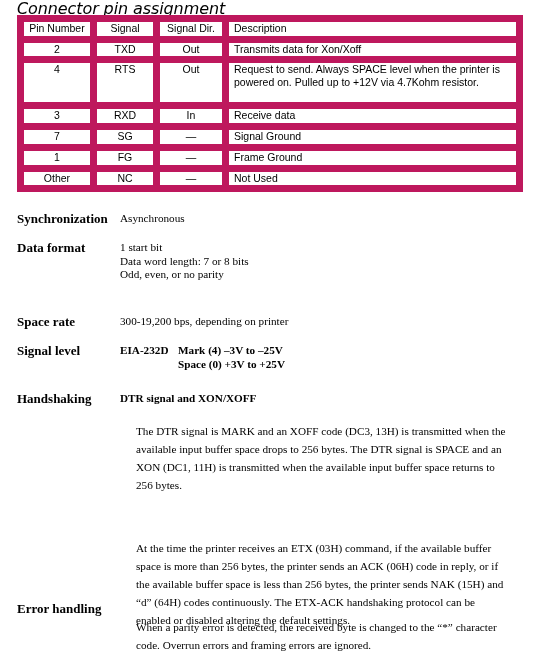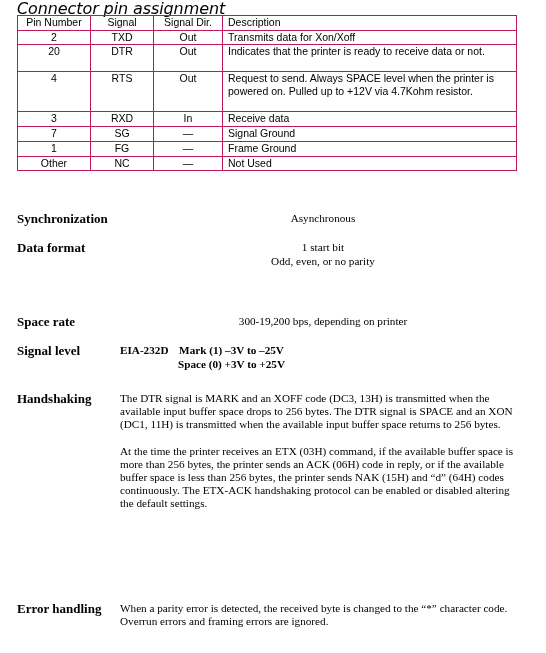--- a/index.html
+++ b/index.html
@@ -43,21 +43,21 @@
     left: 17px;
     top: 15px;
     width: 499px;
     border-collapse: collapse;
     table-layout: fixed;
     font-family: "Liberation Sans", "DejaVu Sans", sans-serif;
     font-size: 10.5px;
     line-height: 12.7px;
   }
   .pin-table th, .pin-table td {
-    border: 1px solid #be185d;
+    border: 7px solid #be185d;
     padding: 0px 2px 1px 2px;
     vertical-align: top;
     font-weight: normal;
   }
   .pin-table col.c-pin   { width: 73px; }
   .pin-table col.c-sig   { width: 63px; }
   .pin-table col.c-dir   { width: 69px; }
   .pin-table col.c-desc  { width: 294px; }
 
   .pin-table .ct { text-align: center; }
@@ -93,25 +93,25 @@
   }
   .spec-value {
     position: absolute;
     left: 120px;
     top: 0;
     width: 406px;
     font-family: "Liberation Serif", "DejaVu Serif", serif;
     font-size: 11.2px;
     line-height: 13.6px;
   }
-  .spec-value .ln { display: block; white-space: nowrap; text-align: center; }
+  .spec-value .ln { display: block; white-space: nowrap; }
   .spec-value p {
-    margin: 0;
+    margin: 16px;
     font-size: 11.2px;
-    line-height: 13px;
+    line-height: 18px;
     text-align: left;
   }
   .spec-value .sub-head {
     display: block;
     font-weight: bold;
     font-size: 11.2px;
     line-height: 13.6px;
   }
   .spec-value .gap { display: block; height: 13.6px; }
 
@@ -147,26 +147,20 @@
         <td class="lt">Description</td>
       </tr>
     </thead>
     <tbody>
       <tr class="r-1">
         <td class="ct">2</td>
         <td class="ct">TXD</td>
         <td class="ct">Out</td>
         <td class="lt">Transmits data for Xon/Xoff</td>
       </tr>
-      <tr class="r-2">
-        <td class="ct">20</td>
-        <td class="ct">DTR</td>
-        <td class="ct">Out</td>
-        <td class="lt">Indicates that the printer is ready to receive data or not.</td>
-      </tr>
       <tr class="r-3">
         <td class="ct">4</td>
         <td class="ct">RTS</td>
         <td class="ct">Out</td>
         <td class="lt">Request to send. Always SPACE level when the printer is powered on. Pulled up to +12V via 4.7Kohm resistor.</td>
       </tr>
       <tr class="r-1">
         <td class="ct">3</td>
         <td class="ct">RXD</td>
         <td class="ct">In</td>
@@ -199,47 +193,49 @@
       <div class="spec-label">Synchronization</div>
       <div class="spec-value">
         <span class="ln">Asynchronous</span>
       </div>
     </div>
 
     <div class="spec-row" style="top:241px;">
       <div class="spec-label">Data format</div>
       <div class="spec-value">
         <span class="ln">1 start bit</span>
+        <span class="ln">Data word length: 7 or 8 bits</span>
         <span class="ln">Odd, even, or no parity</span>
       </div>
     </div>
 
     <div class="spec-row" style="top:315px;">
       <div class="spec-label">Space rate</div>
       <div class="spec-value">
         <span class="ln">300-19,200 bps, depending on printer</span>
       </div>
     </div>
 
     <div class="spec-row" style="top:344px;">
       <div class="spec-label">Signal level</div>
       <div class="spec-value">
         <div class="siglevel">
           <span class="std">EIA-232D</span>
           <span class="lvls">
-            <span class="ln">Mark (1) –3V to –25V</span>
+            <span class="ln">Mark (4) –3V to –25V</span>
             <span class="ln">Space (0) +3V to +25V</span>
           </span>
         </div>
       </div>
     </div>
 
     <div class="spec-row" style="top:392px;">
       <div class="spec-label">Handshaking</div>
       <div class="spec-value">
+        <span class="sub-head">DTR signal and XON/XOFF</span>
         <p>The DTR signal is MARK and an XOFF code (DC3, 13H) is transmitted when the available input buffer space drops to 256 bytes. The DTR signal is SPACE and an XON (DC1, 11H) is transmitted when the available input buffer space returns to 256 bytes.</p>
         <span class="gap"></span>
         <p>At the time the printer receives an ETX (03H) command, if the available buffer space is more than 256 bytes, the printer sends an ACK (06H) code in reply, or if the available buffer space is less than 256 bytes, the printer sends NAK (15H) and “d” (64H) codes continuously. The ETX-ACK handshaking protocol can be enabled or disabled altering the default settings.</p>
       </div>
     </div>
 
     <div class="spec-row" style="top:602px;">
       <div class="spec-label">Error handling</div>
       <div class="spec-value">
         <p>When a parity error is detected, the received byte is changed to the “*” character code. Overrun errors and framing errors are ignored.</p>

